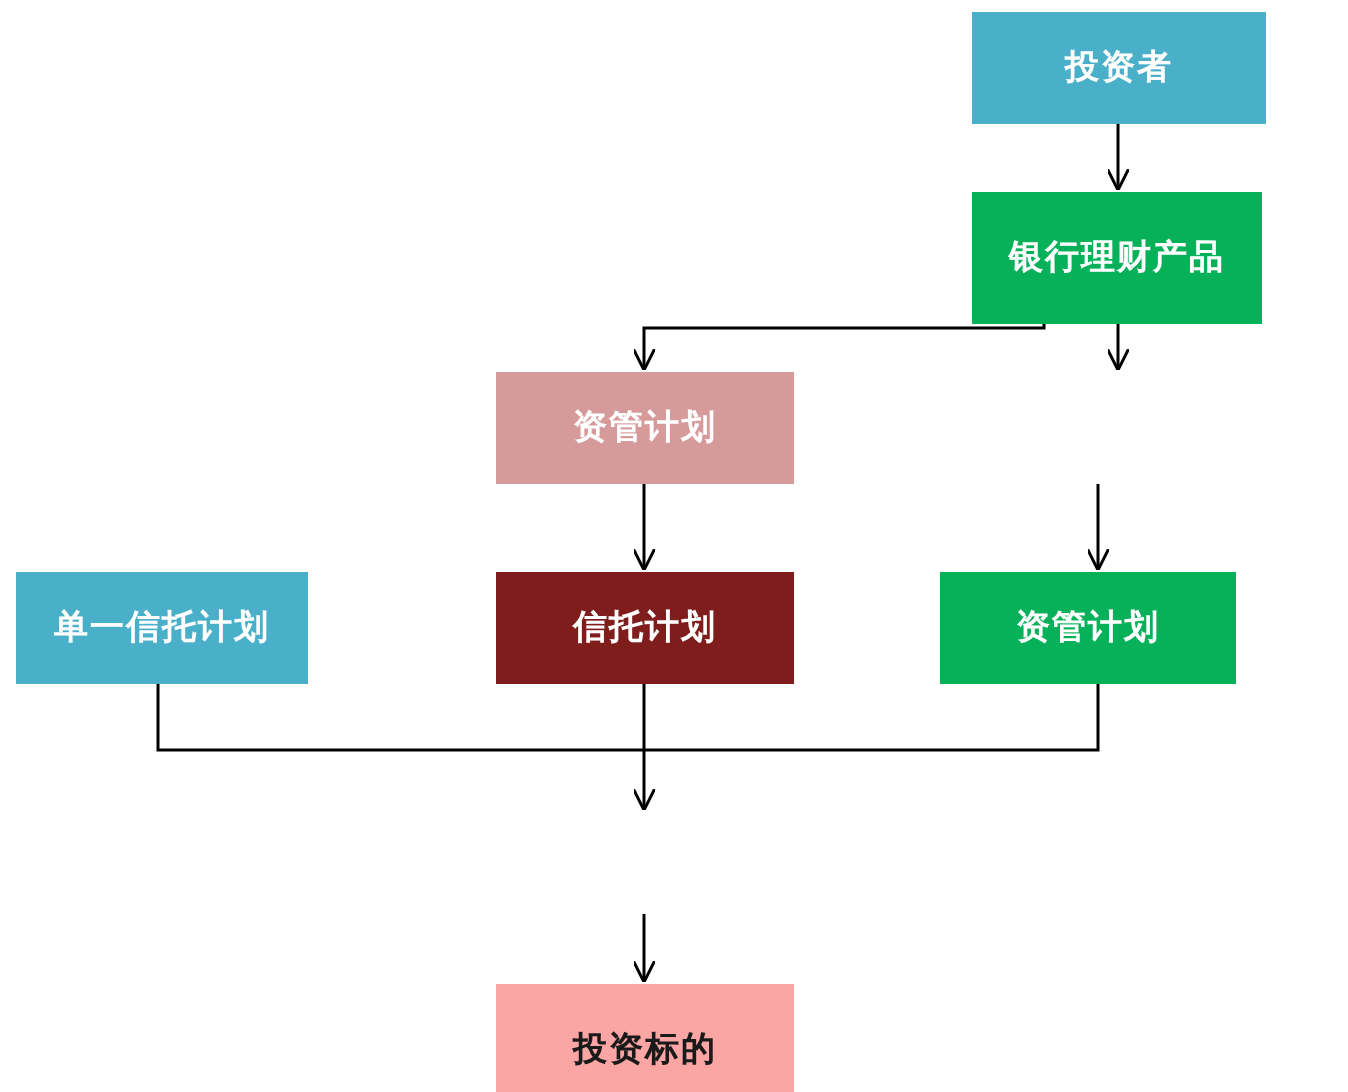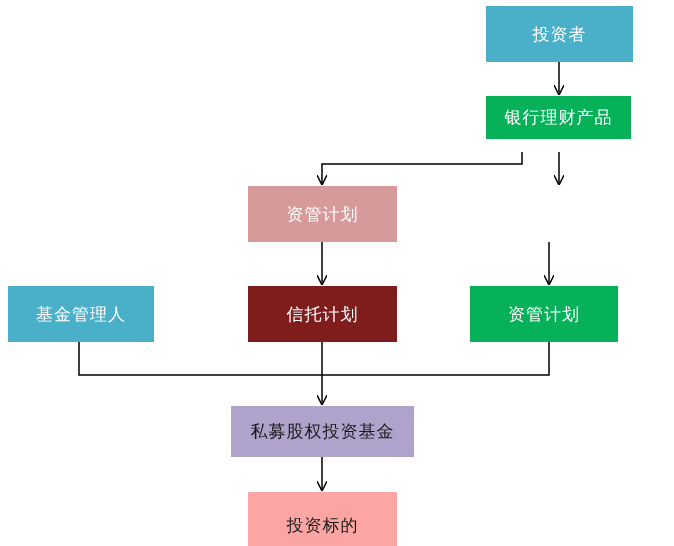--- a/index.html
+++ b/index.html
@@ -9,21 +9,21 @@
     font-family:"DejaVu Sans","Liberation Sans",sans-serif;
     overflow:hidden;
   }
   #canvas{position:relative;width:674px;height:546px;}
   svg.edges{position:absolute;left:0;top:0;width:674px;height:546px;pointer-events:none;}
   .node{
     position:absolute;
     display:flex;align-items:center;justify-content:center;
     box-sizing:border-box;
     font-size:17px;
-    font-weight:normal;
+    font-weight:bold;
     letter-spacing:1px;
     white-space:nowrap;
     line-height:1;
   }
   .node.light{color:#ffffff;}
   .node.dark{color:#1a1a1a;}
 </style>
 </head>
 <body style="background: rgb(255, 255, 255);">
 
@@ -52,42 +52,39 @@
       <path d="M 322 342 L 322 404" marker-end="url(#arrow)"></path>
 
       <path d="M 322 457 L 322 490" marker-end="url(#arrow)"></path>
     </g>
   </svg>
 
   <div class="node light" style="left: 486px; top: 6px; width: 147px; height: 56px; background: rgb(74, 175, 200);">
       <span>投资者</span>
     </div>
 
-  <div class="node light" style="left: 486px; top: 96px; width: 145px; height: 43px; background: rgb(7, 177, 90);">
+  <div class="node light" style="left: 486px; top: 96px; width: 145px; height: 66px; background: rgb(7, 177, 90);">
       <span>银行理财产品</span>
     </div>
 
   <div class="node light" style="left: 248px; top: 186px; width: 149px; height: 56px; background: rgb(214, 154, 154);">
       <span>资管计划</span>
     </div>
 
 
   <div class="node light" style="left: 8px; top: 286px; width: 146px; height: 56px; background: rgb(74, 175, 200);">
-      <span>基金管理人</span>
+      <span>单一信托计划</span>
     </div>
 
   <div class="node light" style="left: 248px; top: 286px; width: 149px; height: 56px; background: #7f1d1d;">
       <span>信托计划</span>
     </div>
 
   <div class="node light" style="left: 470px; top: 286px; width: 148px; height: 56px; background: rgb(7, 177, 90);">
       <span>资管计划</span>
     </div>
 
-  <div class="node dark" style="left: 231px; top: 406px; width: 183px; height: 51px; background: rgb(176, 163, 203);">
-      <span>私募股权投资基金</span>
-    </div>
 
   <div class="node dark" style="left: 248px; top: 492px; width: 149px; height: 66px; background: #fca5a5; justify-content: center;">
       <span>投资标的</span>
     </div>
 
 </div>
 
 </body></html>

